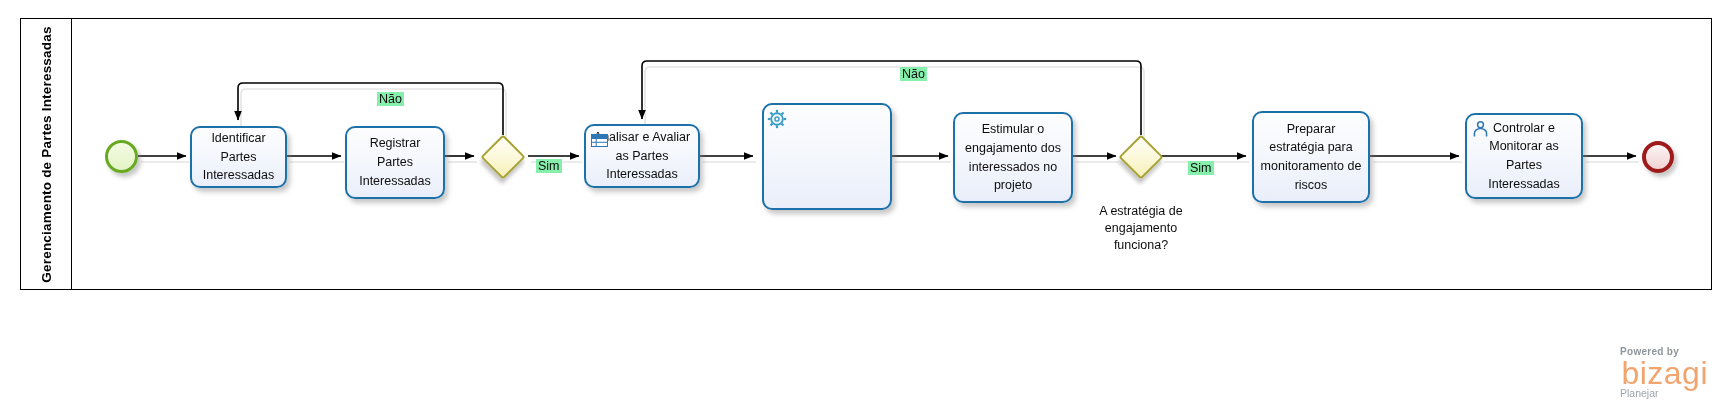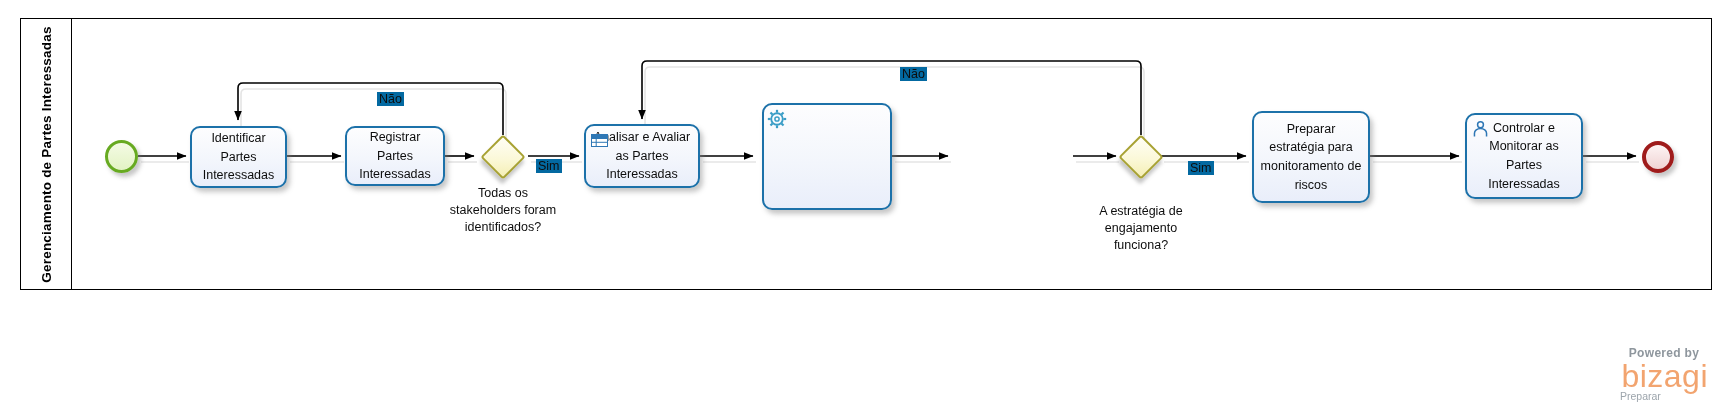--- a/index.html
+++ b/index.html
@@ -28,25 +28,25 @@
     width:32px;height:32px;transform:rotate(45deg);box-sizing:border-box;
     border:2.5px solid #a8a232;border-radius:3px;
     background:linear-gradient(135deg,#fffef6 0%,#fbf8d8 55%,#f5efb5 100%);
     box-shadow:3px 4px 4px rgba(130,130,130,.45);
   }
   
   .event{position:absolute;border-radius:50%;box-sizing:border-box;box-shadow:3px 4px 4px rgba(130,130,130,.45);}
   .event.start{left:105px;top:140px;width:33px;height:33px;border:3px solid #67aa21;background:linear-gradient(180deg,#f4fbe4 0%,#e3f3c4 100%);}
   .event.end{left:1642px;top:141px;width:32px;height:32px;border:4px solid #9f1b1b;background:linear-gradient(180deg,#fdf4f4 0%,#f0d3d3 100%);}
   
-  .flow-label{position:absolute;font-size:12.5px;color:#0d0d0d;background:#0369a1;padding:0 2px;}
+  .flow-label{position:absolute;font-size:12.5px;color:#0d0d0d;background:#86efac;padding:0 2px;}
   .gw-label{position:absolute;font-size:12.5px;color:#0d0d0d;text-align:center;line-height:1.35;}
   
   .brand-box{position:absolute;left:1620px;top:346px;width:88px;}
-  .brand-powered{display:block;text-align:center;font-size:12px;font-weight:bold;color:#8e969d;letter-spacing:.3px;}
+  .brand-powered{display:block;text-align:left;font-size:10px;font-weight:bold;color:#8e969d;letter-spacing:.3px;}
   .brand-word{display:block;text-align:right;font-size:32px;line-height:1.0;color:#f2a46f;letter-spacing:.5px;}
   .brand-product{display:block;text-align:left;font-size:10.5px;color:#9da5ac;margin-top:-2px;}
 </style>
 </head>
 <body>
 
 <div id="canvas">
 
   <div class="pool">
     <div class="lane-header">
@@ -91,21 +91,21 @@
     </g>
   </svg>
 
   <div class="event start"></div>
   <div class="event end"></div>
 
   <div class="task" style="left:190px;top:126px;width:97px;height:62px;">
     <span>Identificar Partes Interessadas</span>
   </div>
 
-  <div class="task" style="left:345px;top:126px;width:100px;height:60px;">
+  <div class="task" style="left:345px;top:126px;width:100px;height:73px;">
     <span>Registrar Partes Interessadas</span>
   </div>
 
   <div class="task" style="left:584px;top:124px;width:116px;height:64px;">
     <span class="corner-icon" style="left:5px;top:8px;">
       <svg width="17" height="13" viewBox="0 0 17 13">
         <rect x="0.5" y="0.5" width="16" height="12" fill="#fff" stroke="#2e77b5"></rect>
         <rect x="0.5" y="0.5" width="16" height="4" fill="#2e77b5" stroke="#2e77b5"></rect>
         <line x1="0.5" y1="8.3" x2="16.5" y2="8.3" stroke="#2e77b5"></line>
         <line x1="5.2" y1="4.5" x2="5.2" y2="12.5" stroke="#2e77b5"></line>
@@ -128,20 +128,23 @@
             <line x1="12" y1="5" x2="12" y2="2"></line>
           <line x1="16.9" y1="16.9" x2="19.1" y2="19.1"></line>
             <line x1="7.1" y1="7.1" x2="4.9" y2="4.9"></line>
           <line x1="16.9" y1="7.1" x2="19.1" y2="4.9"></line>
             <line x1="7.1" y1="16.9" x2="4.9" y2="19.1"></line>
         </g>
       </svg>
     </span>
   </div>
 
+  <div class="task" style="left:953px;top:112px;width:120px;height:91px;">
+    <span>Estimular o engajamento dos interessados no projeto</span>
+  </div>
 
   <div class="task" style="left:1252px;top:111px;width:118px;height:92px;">
     <span>Preparar estratégia para monitoramento de riscos</span>
   </div>
 
   <div class="task" style="left:1465px;top:113px;width:118px;height:86px;">
     <span class="corner-icon" style="left:4px;top:5px;">
       <svg width="19" height="17" viewBox="0 0 20 18">
         <g fill="none" stroke="#2e77b5" stroke-width="1.6">
           <circle cx="10" cy="5" r="3.1"></circle>
@@ -152,27 +155,26 @@
     <span>Controlar e Monitorar as Partes Interessadas</span>
   </div>
 
   <div class="gateway" style="left:479px;top:133px;">
     <div class="diamond"></div>
   </div>
   <div class="gateway" style="left:1117px;top:133px;">
     <div class="diamond"></div>
   </div>
 
-  <div class="gw-label" style="left:448px;top:185px;width:110px;">Todas os stakeholders foram identificados?</div>
   <div class="gw-label" style="left:1081px;top:203px;width:120px;">A estratégia de engajamento funciona?</div>
 
   <div class="flow-label" style="left:536px;top:159px;">Sim</div>
   <div class="flow-label" style="left:377px;top:92px;">Não</div>
   <div class="flow-label" style="left:1188px;top:161px;">Sim</div>
   <div class="flow-label" style="left:900px;top:67px;">Não</div>
 
   <div class="brand-box">
     <span class="brand-powered">Powered by</span>
     <span class="brand-word">bizagi</span>
-    <span class="brand-product">Preparar</span>
+    <span class="brand-product">Planejar</span>
   </div>
 
 </div>
 
 </body></html>

